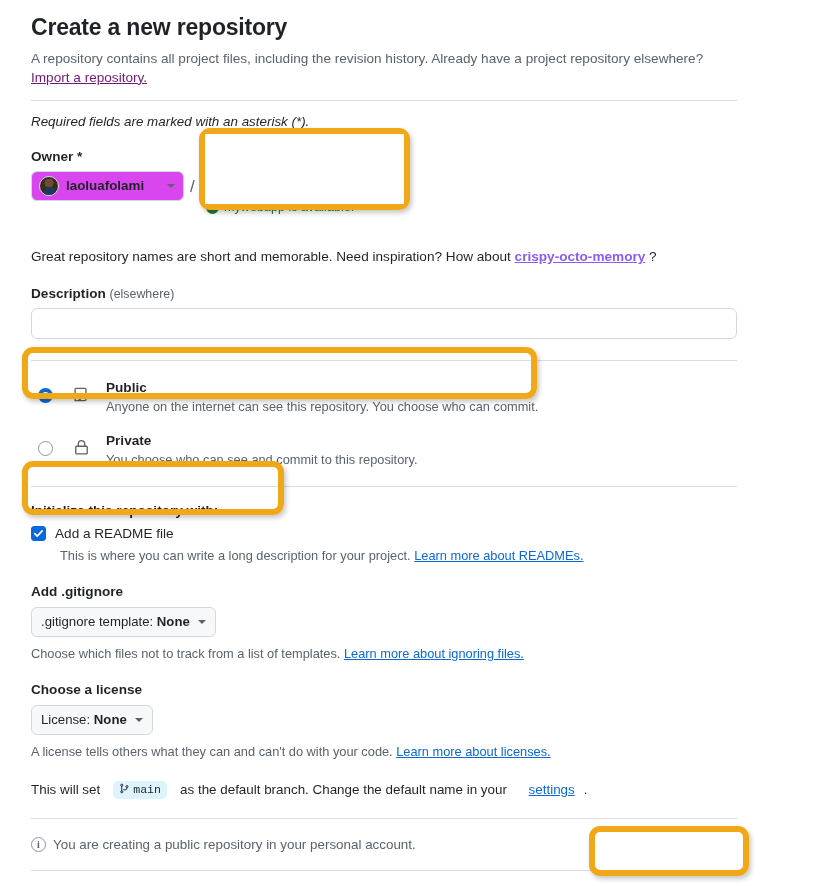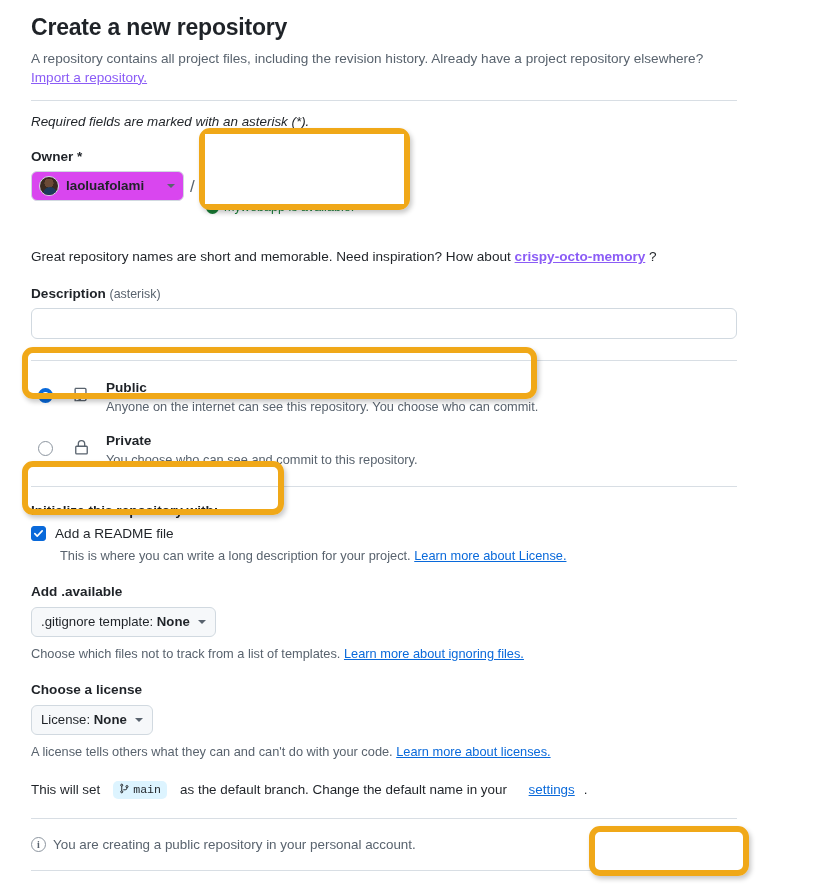--- a/index.html
+++ b/index.html
@@ -13,21 +13,21 @@
   }
   .page { position: relative; width: 817px; height: 886px; }
 
   .content { position: absolute; left: 31px; top: 0; width: 706px; }
 
   h1.title {
     font-size: 23px; font-weight: bold; letter-spacing: -0.2px;
     margin: 14px 0 6px 0; color: #1f2328; line-height: 1.2;
   }
   .subtitle { font-size: 13.6px; color: #59636e; line-height: 1.55; margin: 0; }
-  a.link { color: #8b5cf6; text-decoration: underline; }
+  a.link { color: #701a75; text-decoration: underline; }
 
   .import-line { margin-top: 1px; font-size: 13.6px; }
 
   hr.rule { border: none; border-top: 1px solid #d8dee4; margin: 15px 0 0 0; }
 
   .required-note {
     font-style: italic; font-size: 13.4px; color: #1f2328;
     margin-top: 13px;
   }
 
@@ -188,21 +188,21 @@
       </div>
     </div>
 
     <div class="hint-line">
       <span>Great repository names are short and memorable. Need inspiration? How about </span><a class="suggest" href="#">crispy-octo-memory</a><span> ?</span>
     </div>
 
     <div class="desc-block">
       <span class="field-label">
         <span>Description</span>
-        <span class="optional">(asterisk)</span>
+        <span class="optional">(elsewhere)</span>
       </span>
       <input class="text-input desc-input" type="text" value="" style="">
     </div>
 
     <hr class="rule2">
 
     <div class="vis-list">
       <div class="vis-row">
         <span class="radio checked"></span>
         <span class="vis-icon">
@@ -239,26 +239,26 @@
       <div class="init-title">Initialize this repository with:</div>
       <div class="readme-row">
         <span class="checkbox">
           <svg width="11" height="11" viewBox="0 0 12 12">
               <path d="M2 6.2 L4.6 8.8 L10 3.2" stroke="#ffffff" stroke-width="1.8" fill="none" stroke-linecap="round" stroke-linejoin="round"></path>
             </svg>
         </span>
         <span class="readme-label">Add a README file</span>
       </div>
       <div class="sub-desc">
-        <span>This is where you can write a long description for your project. </span><a class="sub-link" href="#">Learn more about License.</a>
+        <span>This is where you can write a long description for your project. </span><a class="sub-link" href="#">Learn more about READMEs.</a>
       </div>
     </div>
 
     <div class="section">
-      <div class="section-title">Add .available</div>
+      <div class="section-title">Add .gitignore</div>
       <div class="dropdown">
         <span class="dd-label"><span>.gitignore template: </span><b>None</b></span>
         <span class="caret"></span>
       </div>
       <div class="section-note">
         <span>Choose which files not to track from a list of templates. </span><a class="sub-link" href="#">Learn more about ignoring files.</a>
       </div>
     </div>
 
     <div class="section">

